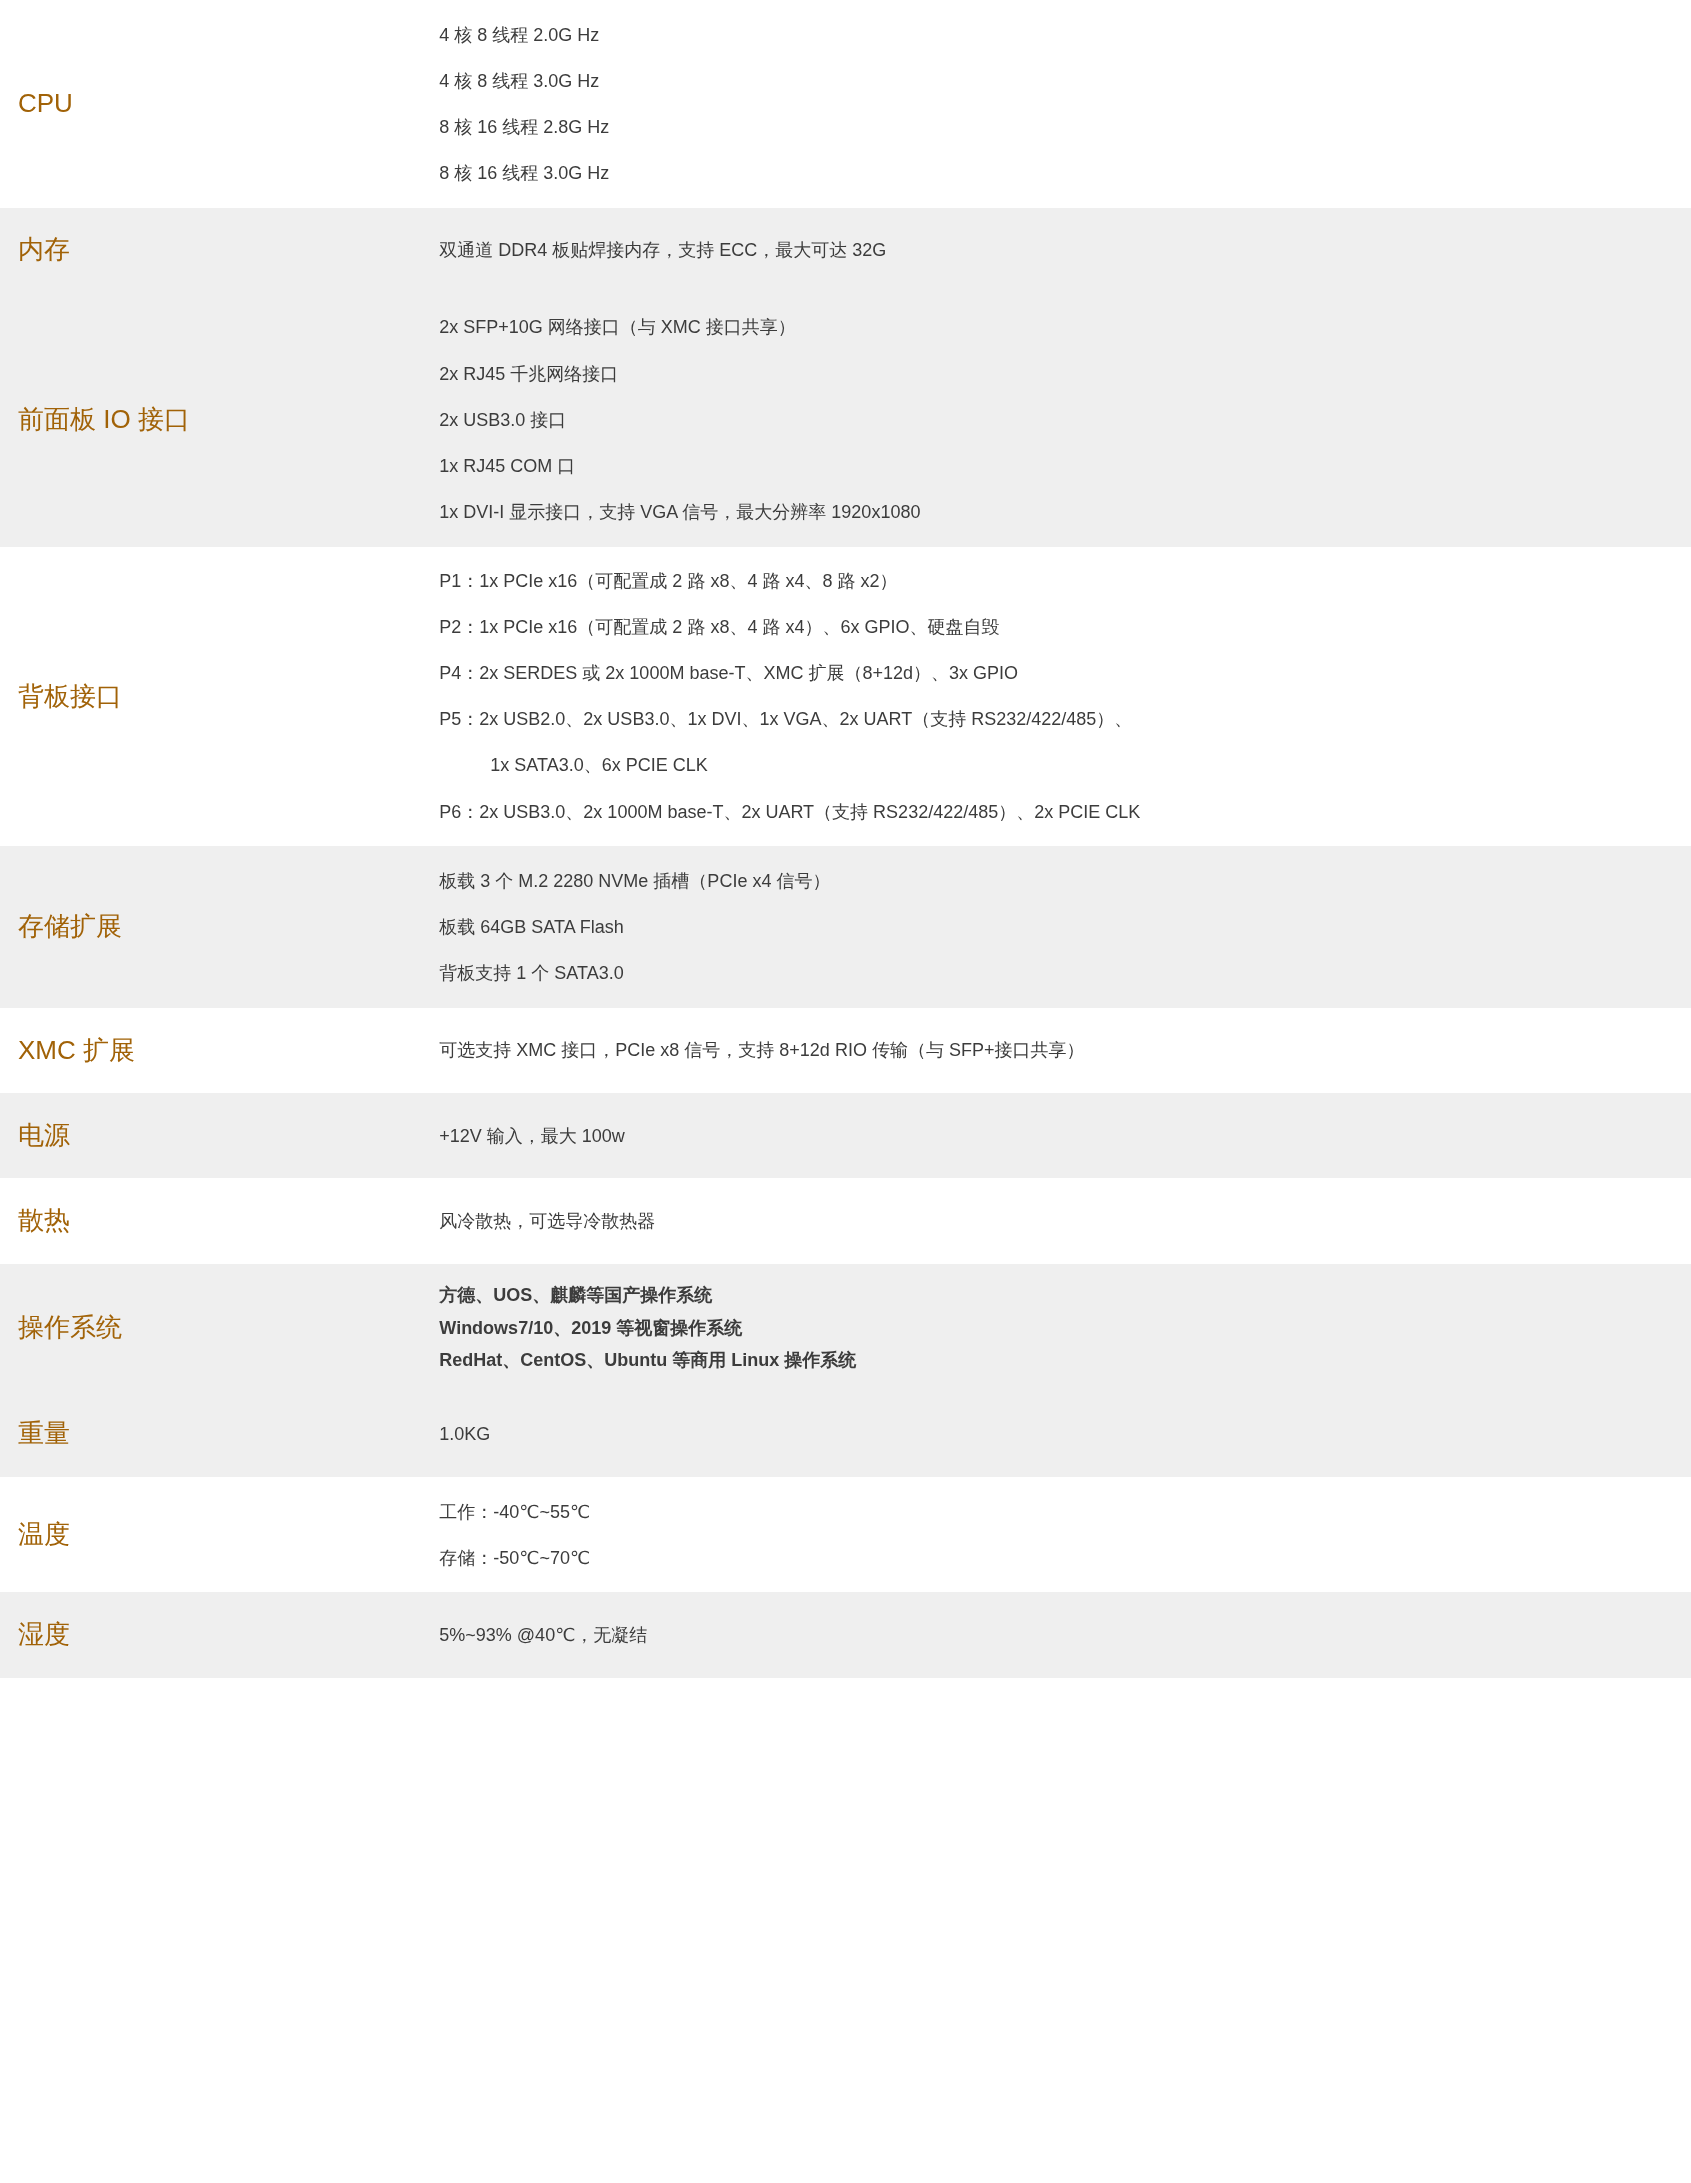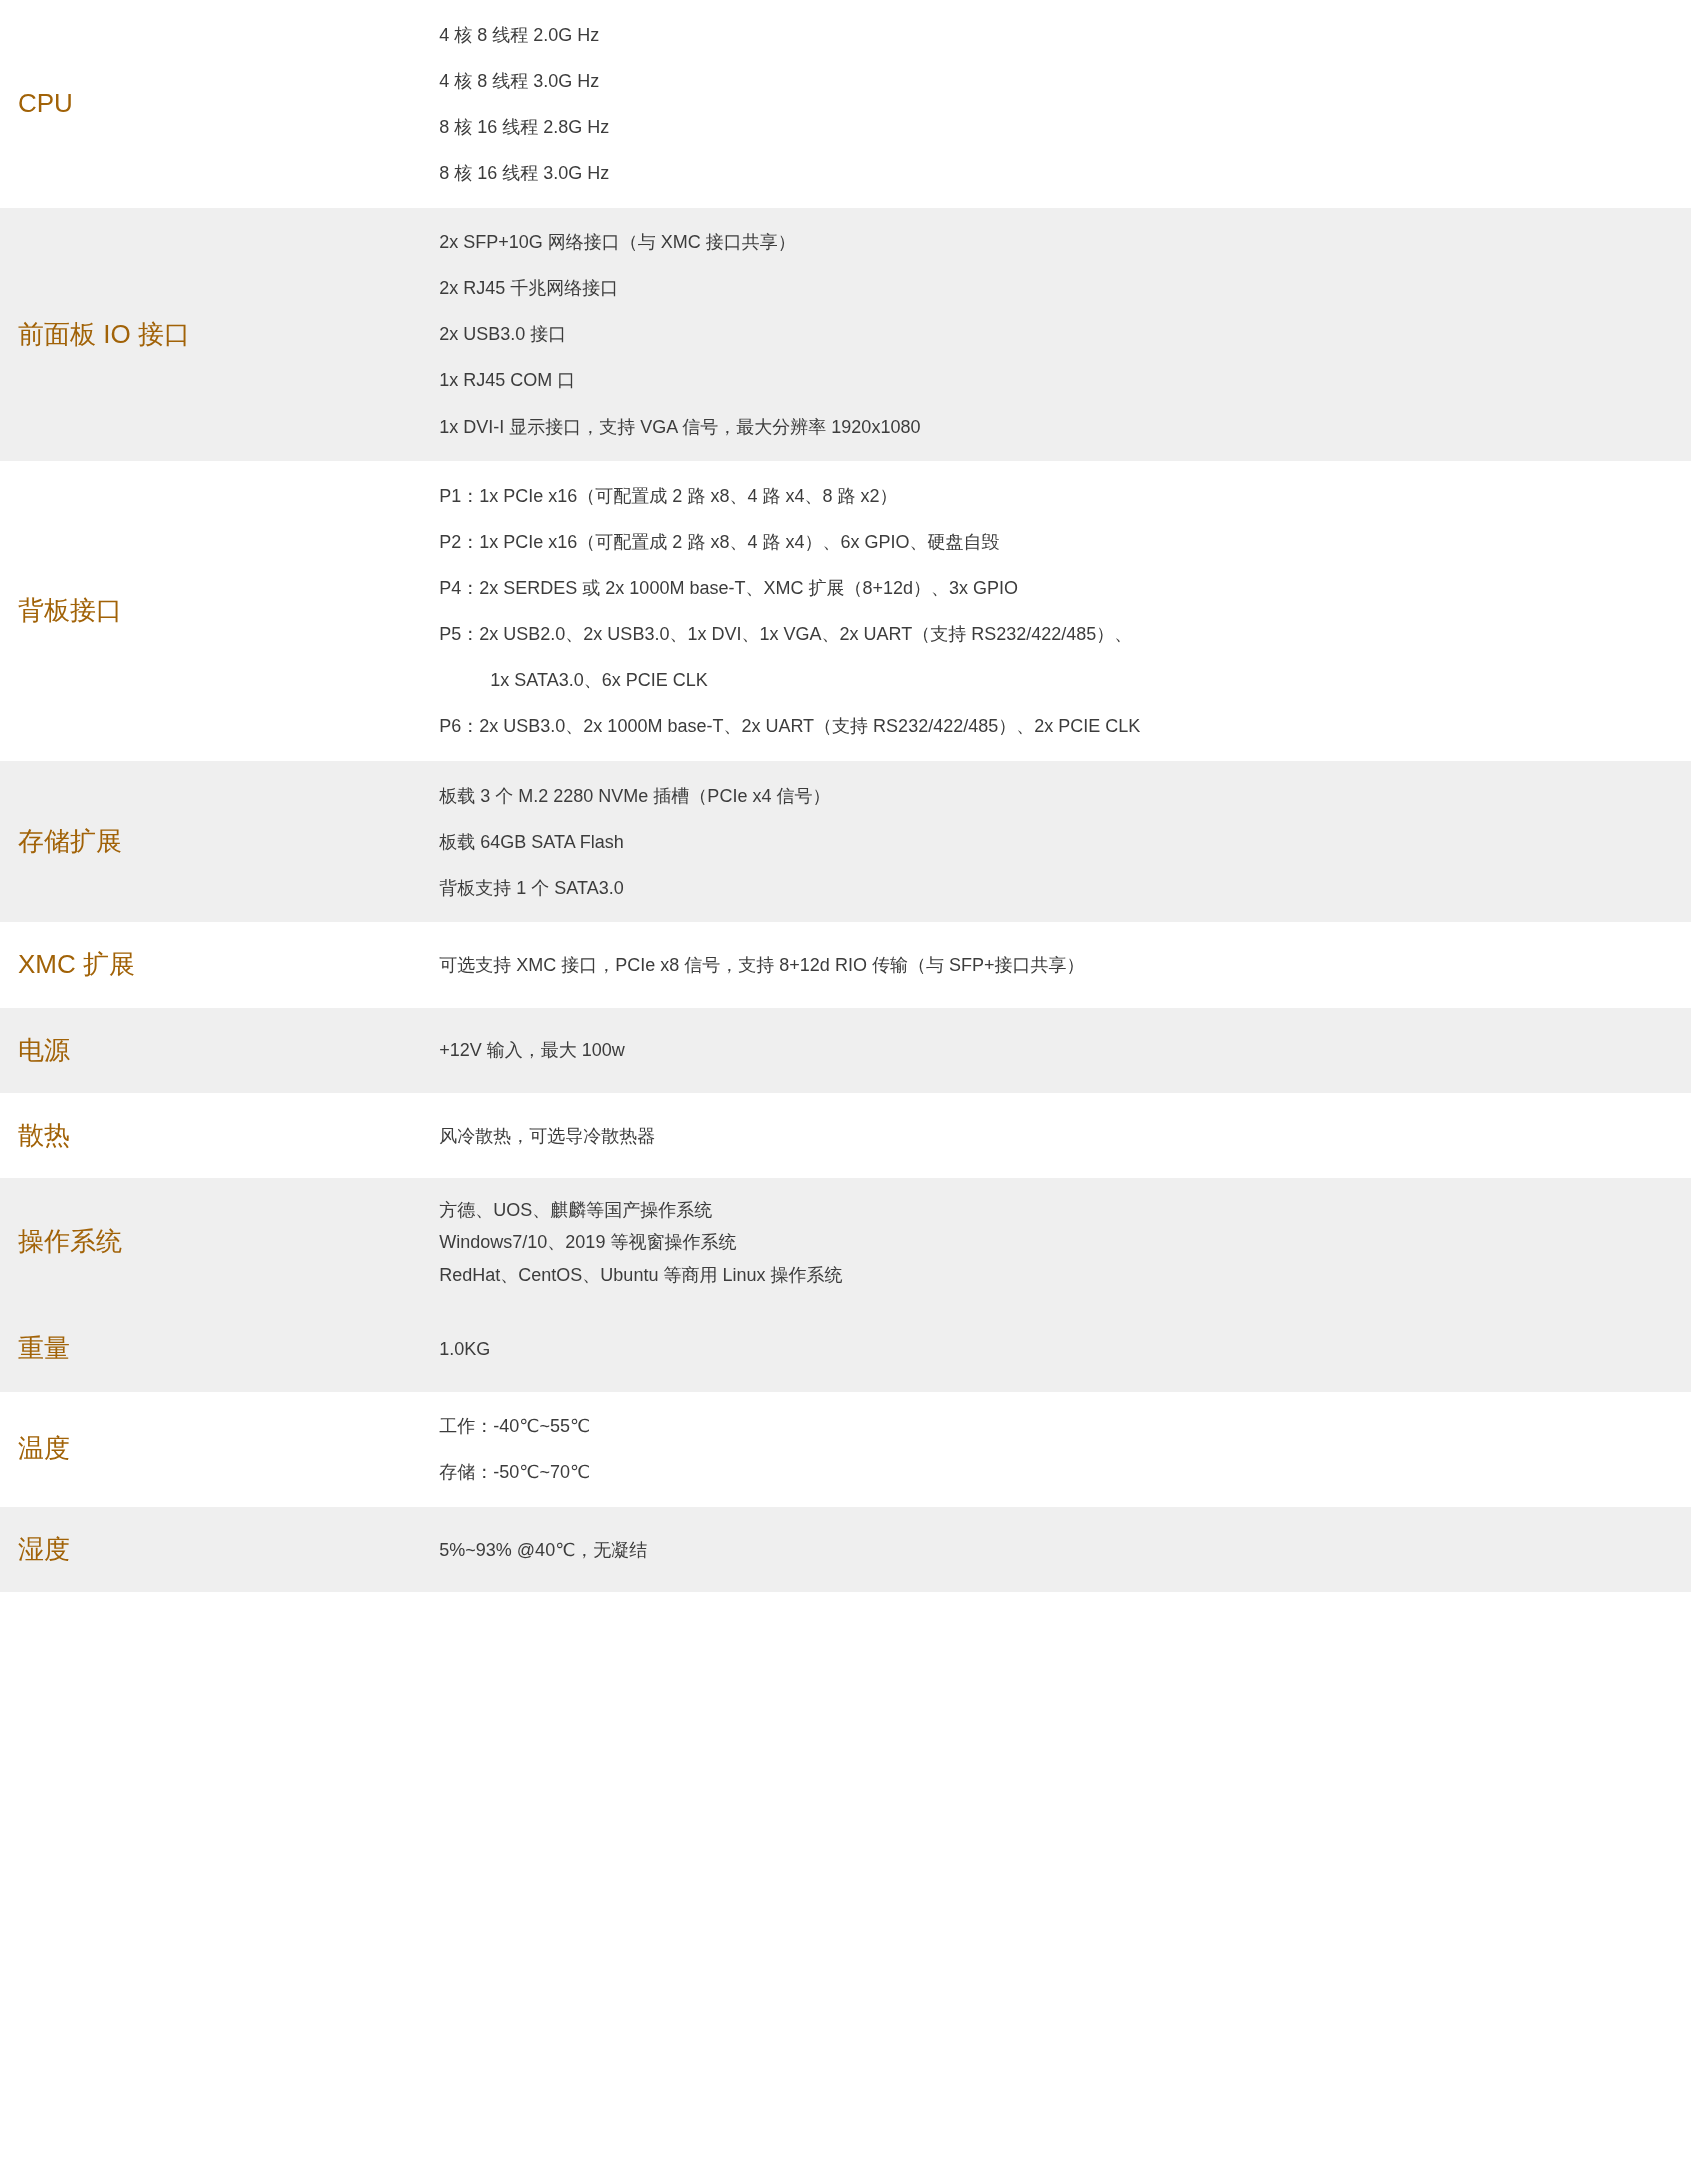--- a/index.html
+++ b/index.html
@@ -53,38 +53,47 @@
   .val-line.indent {
     padding-left: 51px;
   }
   .cell-block {
     padding-top: 11.6px;
     padding-bottom: 11.6px;
   }
   .cell-block.compact {
     padding-top: 15px;
     padding-bottom: 15px;
+    font-weight: bold;
   }
   .single {
     padding: 18px 0;
   }
 </style>
 </head>
 <body>
 
 <table class="spec-table">
   <tbody>
       <tr class="plain">
         <td class="label-cell">CPU</td>
         <td class="value-cell">
           <div class="cell-block">
             <div class="val-line">4 核 8 线程 2.0G Hz</div>
             <div class="val-line">4 核 8 线程 3.0G Hz</div>
             <div class="val-line">8 核 16 线程 2.8G Hz</div>
             <div class="val-line">8 核 16 线程 3.0G Hz</div>
+          </div>
+        </td>
+      </tr>
+      <tr class="alt">
+        <td class="label-cell">内存</td>
+        <td class="value-cell">
+          <div class="cell-block">
+            <div class="val-line single">双通道 DDR4 板贴焊接内存，支持 ECC，最大可达 32G</div>
           </div>
         </td>
       </tr>
       <tr class="alt">
         <td class="label-cell">前面板 IO 接口</td>
         <td class="value-cell">
           <div class="cell-block">
             <div class="val-line">2x SFP+10G 网络接口（与 XMC 接口共享）</div>
             <div class="val-line">2x RJ45 千兆网络接口</div>
             <div class="val-line">2x USB3.0 接口</div>

